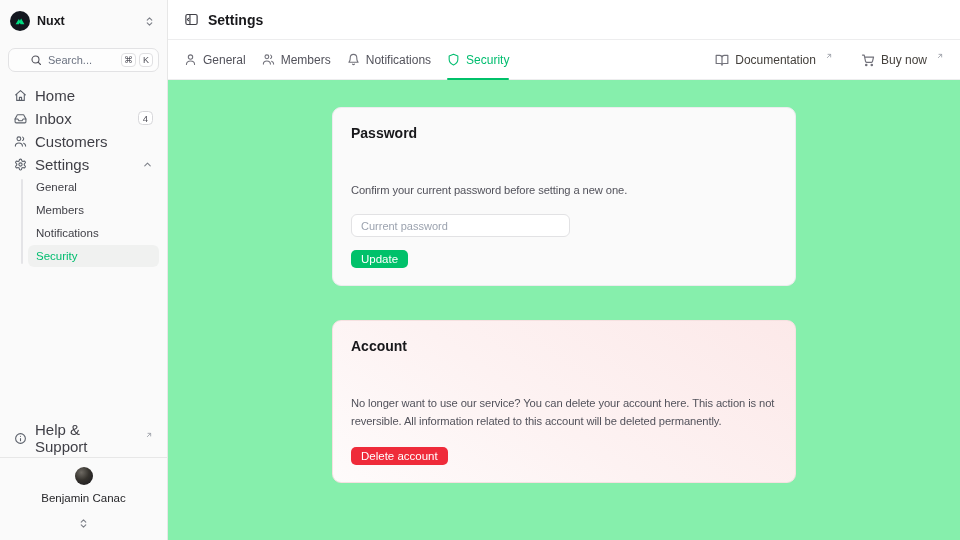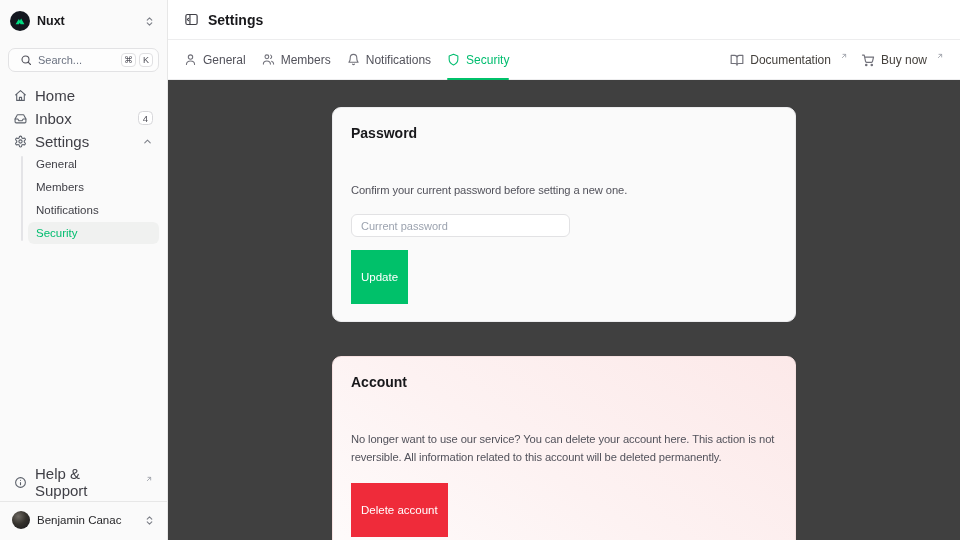--- a/index.html
+++ b/index.html
@@ -18,21 +18,21 @@
     padding:8px; flex:none;
   }
   .workspace { display:flex; align-items:center; gap:7px; padding:2px 4px 2px 2px; height:26px; border-radius:6px; cursor:pointer; }
   .workspace-logo { width:20px; height:20px; border-radius:50%; background:#13171f; display:flex; align-items:center; justify-content:center; }
   .workspace-name { font-size:12.5px; font-weight:700; color:#18181b; }
   .spacer { flex:1; }
   .chevrons { color:#7c7f87; }
 
   .searchbox {
     margin:14px 0 12px; height:24px; border:1px solid #e2e2e4; border-radius:7px;
-    background:#fdfdfd; display:flex; align-items:center; gap:6px; padding:0 5px 0 11px; cursor:text;
+    background:#fdfdfd; display:flex; align-items:center; gap:6px; padding:0 5px 0 21px; cursor:text;
   }
   .searchbox .ph { font-size:11px; color:#6b7280; }
   .kbd {
     min-width:14px; height:14px; border:1px solid #e0e0e2; border-radius:4px; background:#fff;
     font-size:9px; color:#52525b; display:flex; align-items:center; justify-content:center; padding:0 2px;
   }
   .kbds { display:flex; gap:3px; margin-left:auto; }
 
   .nav { display:flex; flex-direction:column; gap:1px; }
   .nav-item {
@@ -47,54 +47,54 @@
   }
   .subnav { position:relative; padding-left:20px; display:flex; flex-direction:column; gap:1px; }
   .subnav::before { content:""; position:absolute; left:13px; top:3px; bottom:3px; width:1.5px; background:#e4e4e7; border-radius:2px; }
   .sub-item { display:flex; align-items:center; height:22px; padding:0 8px; border-radius:6px; color:#3f3f46; cursor:pointer; }
   .sub-item.active { background:#f0f1f0; color:#00bd6f; }
   .sub-label { font-size:11.5px; font-weight:500; }
 
   .sidebar-footer { margin-top:auto; }
   .ext-arrow { color:#9ca0a8; margin-left:3px; margin-bottom:7px; }
   .sidebar-divider { height:1px; background:#e7e7e7; margin:8px -8px 6px; }
-  .user-row { display:flex; align-items:center; gap:7px; padding:3px 4px; border-radius:6px; cursor:pointer; }
+  .user-row { display:flex; align-items:center; gap:7px; padding:3px 4px; border-radius:6px; cursor:pointer;flex-direction:column; }
   .avatar { width:18px; height:18px; border-radius:50%; background:radial-gradient(circle at 35% 30%, #6e6a63 0%, #35322d 45%, #15151a 100%); }
   .user-name { font-size:11.5px; font-weight:500; color:#27272a; }
 
   
   .main { flex:1; display:flex; flex-direction:column; min-width:0; }
   .titlebar { height:40px; border-bottom:1px solid #ededee; display:flex; align-items:center; gap:9px; padding:0 16px; background:#fff; }
   .collapse-btn { color:#3f3f46; cursor:pointer; display:flex; }
   .page-title { font-size:14px; font-weight:700; color:#18181b; }
 
   .tabbar { height:40px; border-bottom:1px solid #ededee; display:flex; align-items:stretch; padding:0 16px; background:#fff; }
   .tabs { display:flex; gap:16px; }
   .tab { position:relative; display:flex; align-items:center; gap:6px; color:#52525b; cursor:pointer; }
   .tab .ico { color:#71717a; }
   .tab-label { font-size:12px; font-weight:500; }
   .tab.active { color:#00bd6f; }
   .tab.active .ico { color:#00bd6f; }
   .tab.active::after { content:""; position:absolute; left:0; right:0; bottom:-1px; height:2px; background:#00c16a; border-radius:2px; }
-  .tab-actions { margin-left:auto; display:flex; gap:13px; }
+  .tab-actions { margin-left:auto; display:flex; gap:28px; }
   .action { display:flex; align-items:center; gap:6px; color:#44403c; cursor:pointer; }
   .action .ico { color:#71717a; }
   .action-label { font-size:12px; font-weight:500; }
 
-  .content { flex:1; background:#404040; overflow:auto; }
+  .content { flex:1; background:#86efac; overflow:auto; }
   .card { width:464px; margin:0 auto; border-radius:9px; padding:17px 18px; }
   .card-password { margin-top:27px; background:#fafafa; border:1px solid #ececee; }
   .card-account { margin-top:34px; background:linear-gradient(215deg,#fce9e9 0%,#fdf2f2 55%,#fefbfb 100%); border:1px solid #f6e1e1; }
   .card-title { font-size:14px; font-weight:600; color:#18181b; margin-bottom:5px; }
   .card-desc { font-size:11.2px; letter-spacing:-0.1px; line-height:18px; color:#52525b; margin-bottom:15px; max-width:436px;margin-top:40px; }
   .field { display:block; width:219px; height:23px; border:1px solid #e2e2e4; border-radius:6px; background:#fff;
            padding:0 9px; font-size:11px; font-family:inherit; color:#18181b; margin-bottom:11px; outline:none; }
   .field::placeholder { color:#9ca3af; }
-  .btn { display:inline-block; border:none; border-radius:0; font-family:inherit; font-size:11.5px; font-weight:500;
-         color:#fff; padding:21px 10px; cursor:pointer; margin-top:2px; }
+  .btn { display:inline-block; border:none; border-radius:5px; font-family:inherit; font-size:11.5px; font-weight:500;
+         color:#fff; padding:3px 10px; cursor:pointer; margin-top:2px; }
   .btn-update { background:#00c16a; }
   .btn-delete { background:#ef2b3a; }
 </style>
 </head>
 <body>
 
 <aside class="sidebar">
 
   <div class="workspace">
     <span class="workspace-logo">
@@ -136,20 +136,30 @@
     </div>
     <div class="nav-item">
       <span class="ico">
         <svg width="13" height="13" viewBox="0 0 24 24" fill="none" stroke="currentColor" stroke-width="2" stroke-linecap="round" stroke-linejoin="round">
             <path d="M22 13h-5l-2 3h-6l-2-3H2"></path>
             <path d="M5.4 6.3L2 13v5a2 2 0 002 2h16a2 2 0 002-2v-5l-3.4-6.7A2 2 0 0016.8 5H7.2a2 2 0 00-1.8 1.3z"></path>
           </svg>
       </span>
       <span class="nav-label">Inbox</span>
       <span class="nav-badge">4</span>
+    </div>
+    <div class="nav-item">
+      <span class="ico">
+        <svg width="13" height="13" viewBox="0 0 24 24" fill="none" stroke="currentColor" stroke-width="2" stroke-linecap="round" stroke-linejoin="round">
+            <circle cx="9" cy="7" r="3.5"></circle>
+            <path d="M2.5 20.5c0-3.4 2.9-5.7 6.5-5.7s6.5 2.3 6.5 5.7"></path>
+            <path d="M16 3.9a3.5 3.5 0 010 6.2M17.8 15.2c2.3.8 3.7 2.7 3.7 5.3"></path>
+          </svg>
+      </span>
+      <span class="nav-label">Customers</span>
     </div>
     <div class="nav-item">
       <span class="ico">
         <svg width="13" height="13" viewBox="0 0 24 24" fill="none" stroke="currentColor" stroke-width="2" stroke-linecap="round" stroke-linejoin="round">
             <path d="M12.22 2h-.44a2 2 0 00-2 2v.18a2 2 0 01-1 1.73l-.43.25a2 2 0 01-2 0l-.15-.08a2 2 0 00-2.73.73l-.22.38a2 2 0 00.73 2.73l.15.1a2 2 0 011 1.72v.51a2 2 0 01-1 1.74l-.15.09a2 2 0 00-.73 2.73l.22.38a2 2 0 002.73.73l.15-.08a2 2 0 012 0l.43.25a2 2 0 011 1.73V20a2 2 0 002 2h.44a2 2 0 002-2v-.18a2 2 0 011-1.73l.43-.25a2 2 0 012 0l.15.08a2 2 0 002.73-.73l.22-.39a2 2 0 00-.73-2.73l-.15-.08a2 2 0 01-1-1.74v-.5a2 2 0 011-1.74l.15-.09a2 2 0 00.73-2.73l-.22-.38a2 2 0 00-2.73-.73l-.15.08a2 2 0 01-2 0l-.43-.25a2 2 0 01-1-1.73V4a2 2 0 00-2-2z"></path>
             <circle cx="12" cy="12" r="3"></circle>
           </svg>
       </span>
       <span class="nav-label">Settings</span>
       <span class="spacer"></span>

